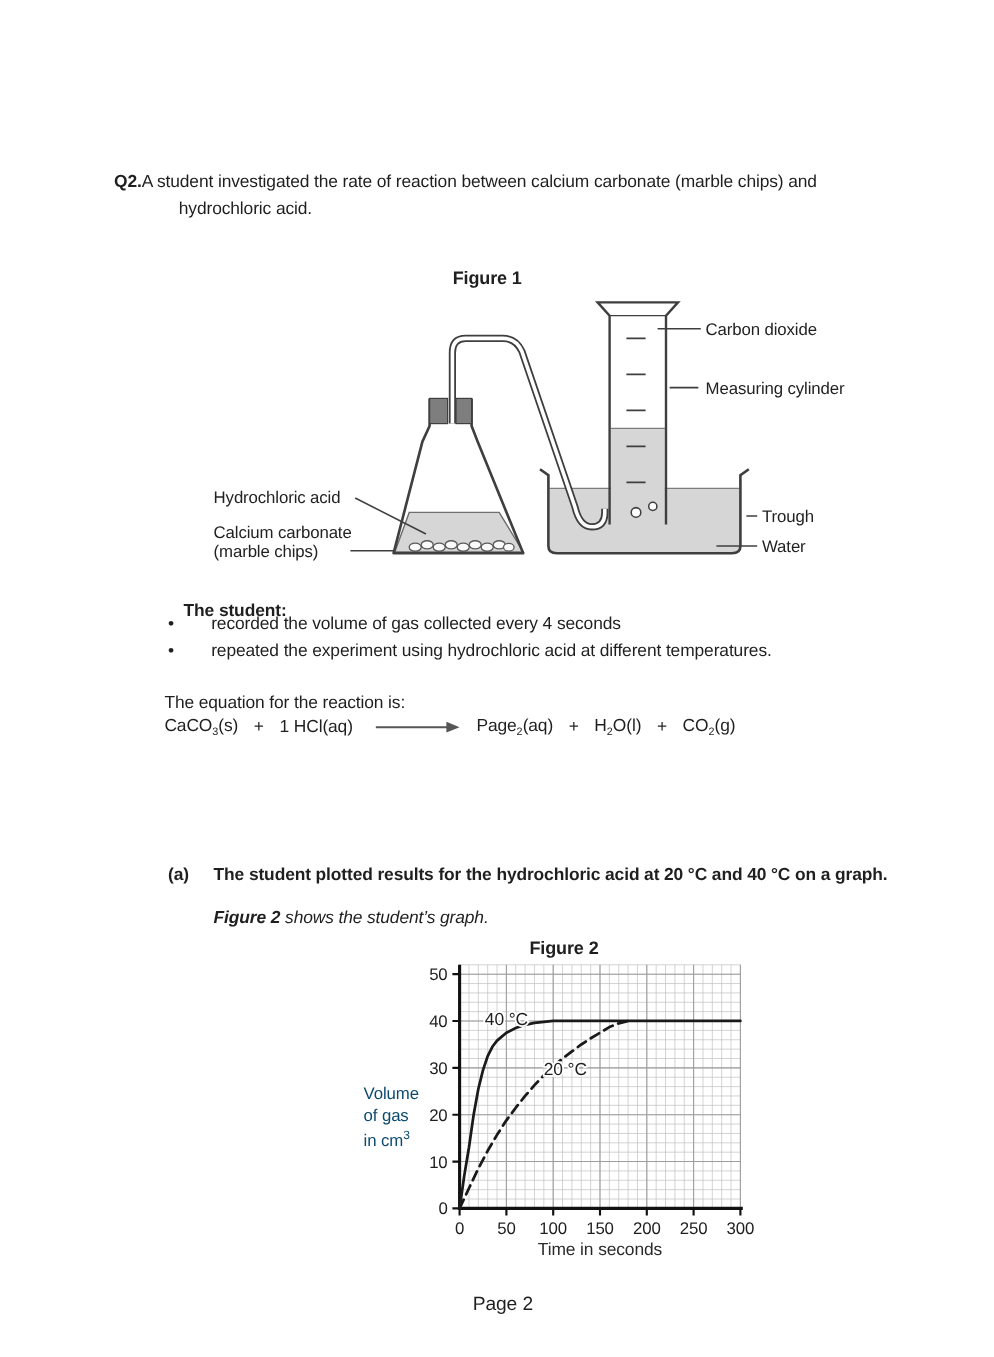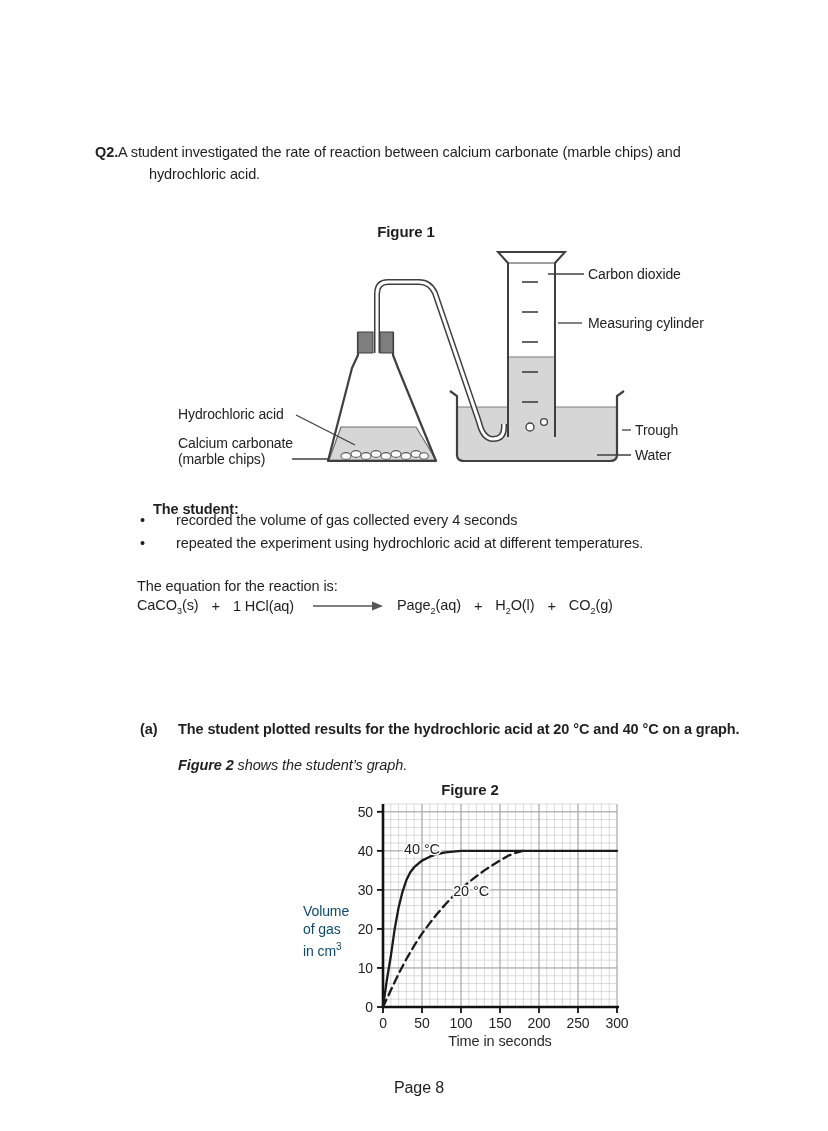--- a/index.html
+++ b/index.html
@@ -241,14 +241,14 @@
       <line x1="315" y1="227" x2="315" y2="233" stroke="#111111" stroke-width="1.8"></line>
       <text x="315" y="248" text-anchor="middle" font-size="14" fill="#1f1f1f">300</text>
       <path d="M81.0,227.0 L84.9,199.7 L88.8,176.3 L92.7,148.9 L96.6,127.5 L100.5,111.8 L104.4,100.1 L108.3,92.3 L112.2,87.2 L120.0,80.6 L127.8,76.7 L135.6,74.0 L143.4,72.4 L151.2,71.6 L159.0,70.8 L174.6,70.8 L198.0,70.8 L237.0,70.8 L276.0,70.8 L315.0,70.8" fill="none" stroke="#1a1a1a" stroke-width="2.3" stroke-linejoin="round" stroke-linecap="round"></path>
       <path d="M81.0,227.0 L88.8,210.2 L96.6,193.8 L104.4,179.0 L112.2,165.7 L120.0,153.6 L127.8,143.1 L135.6,133.3 L143.4,124.3 L151.2,116.1 L159.0,108.7 L166.8,102.1 L174.6,96.2 L182.4,90.4 L190.2,85.3 L198.0,80.6 L205.8,75.9 L213.6,72.8 L221.4,70.8" fill="none" stroke="#1a1a1a" stroke-width="2.3" stroke-linejoin="round" stroke-linecap="round" stroke-dasharray="8 5"></path>
       <text x="120" y="73.89423076923077" text-anchor="middle" font-size="14.5" fill="#1f1f1f" stroke="#ffffff" stroke-width="3" paint-order="stroke">40 °C</text>
       <text x="169.14" y="116.05576923076924" text-anchor="middle" font-size="14.5" fill="#1f1f1f" stroke="#ffffff" stroke-width="3" paint-order="stroke">20 °C</text>
       <text x="168" y="15" text-anchor="middle" font-size="15" font-weight="bold" fill="#1f1f1f">Figure 2</text>
       <text x="198" y="266" text-anchor="middle" font-size="14.5" fill="#2a2a2a">Time in seconds</text>
     </svg>
 
-  <p class="abs" style="left:394px;top:1063px;font-size:16px;">Page 8</p>
+  <p class="abs" style="left:394px;top:1063px;font-size:16px;">Page 2</p>
 </div>
 
 </body></html>

